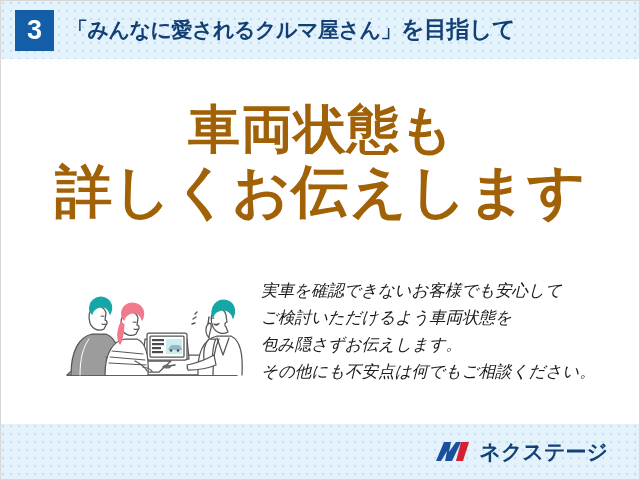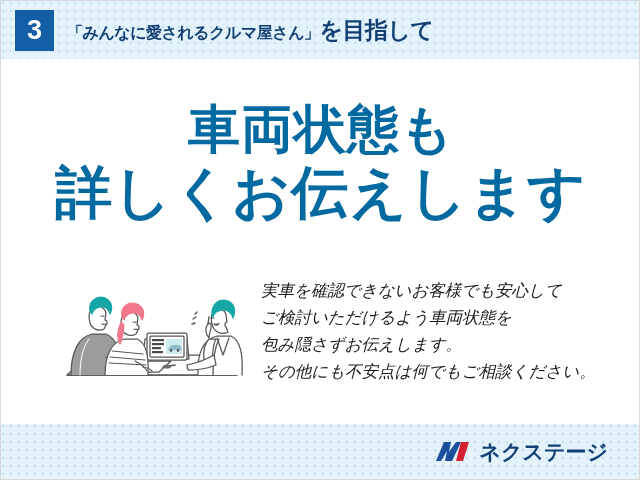--- a/index.html
+++ b/index.html
@@ -48,37 +48,37 @@
     line-height: 1;
     flex: 0 0 auto;
   }
   .header-title {
     margin-left: 13px;
     color: #123f74;
     font-weight: bold;
     white-space: nowrap;
     line-height: 1;
   }
-  .header-title .quoted { font-size: 16px; letter-spacing: -0.5px; }
+  .header-title .quoted { font-size: 21px; letter-spacing: -0.5px; font-family: Liberation Mono, monospace; }
   .header-title .tail   { font-size: 23px; letter-spacing: -0.5px; }
 
   
   .headline {
     position: absolute;
     left: 0;
     top: 98px;
     width: 640px;
     text-align: center;
-    color: #0369a1;
+    color: #a16207;
     font-weight: bold;
     line-height: 1.16;
     letter-spacing: 1px;
   }
   .headline .l1 { display: block; font-size: 52px; }
-  .headline .l2 { display: block; font-size: 57px; }
+  .headline .l2 { display: block; font-size: 57px; font-family: Liberation Serif, serif; }
 
   
   .content-row {
     position: absolute;
     left: 0;
     top: 276px;
     width: 640px;
     height: 120px;
     display: flex;
     align-items: flex-start;

